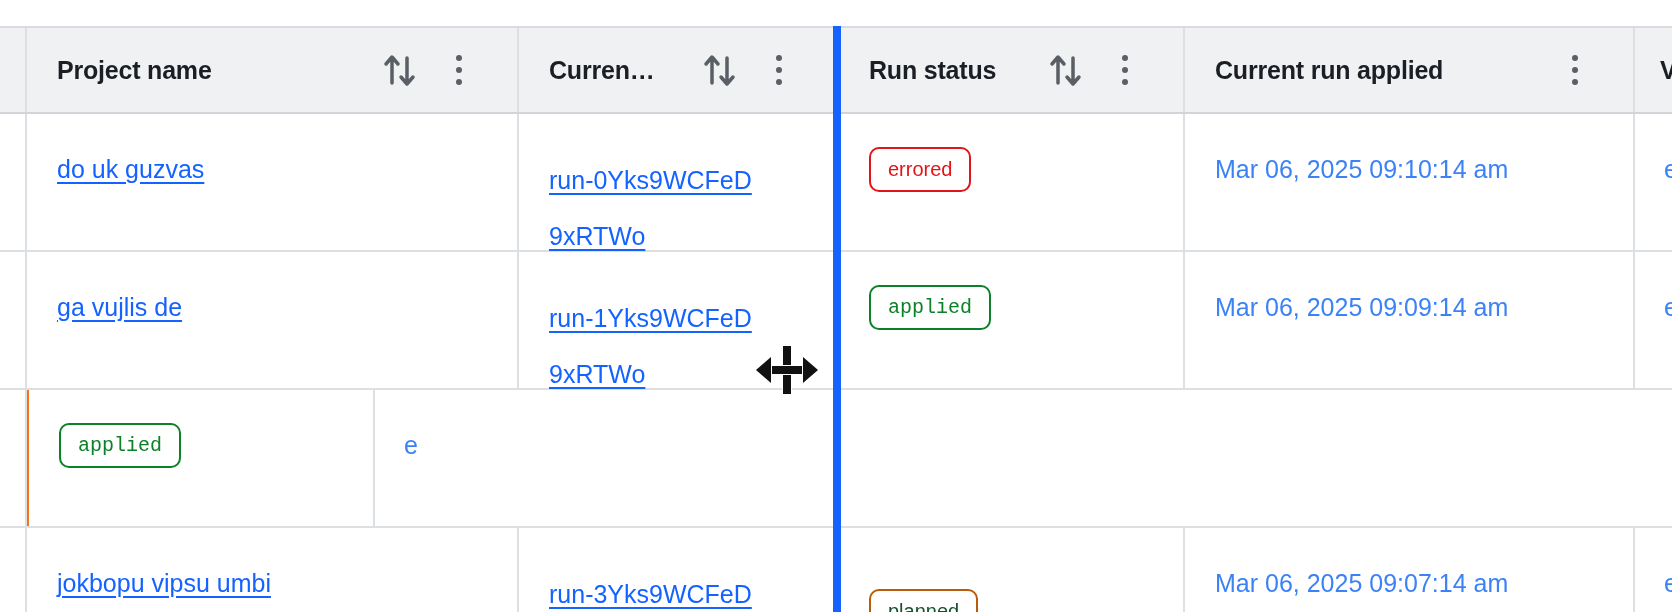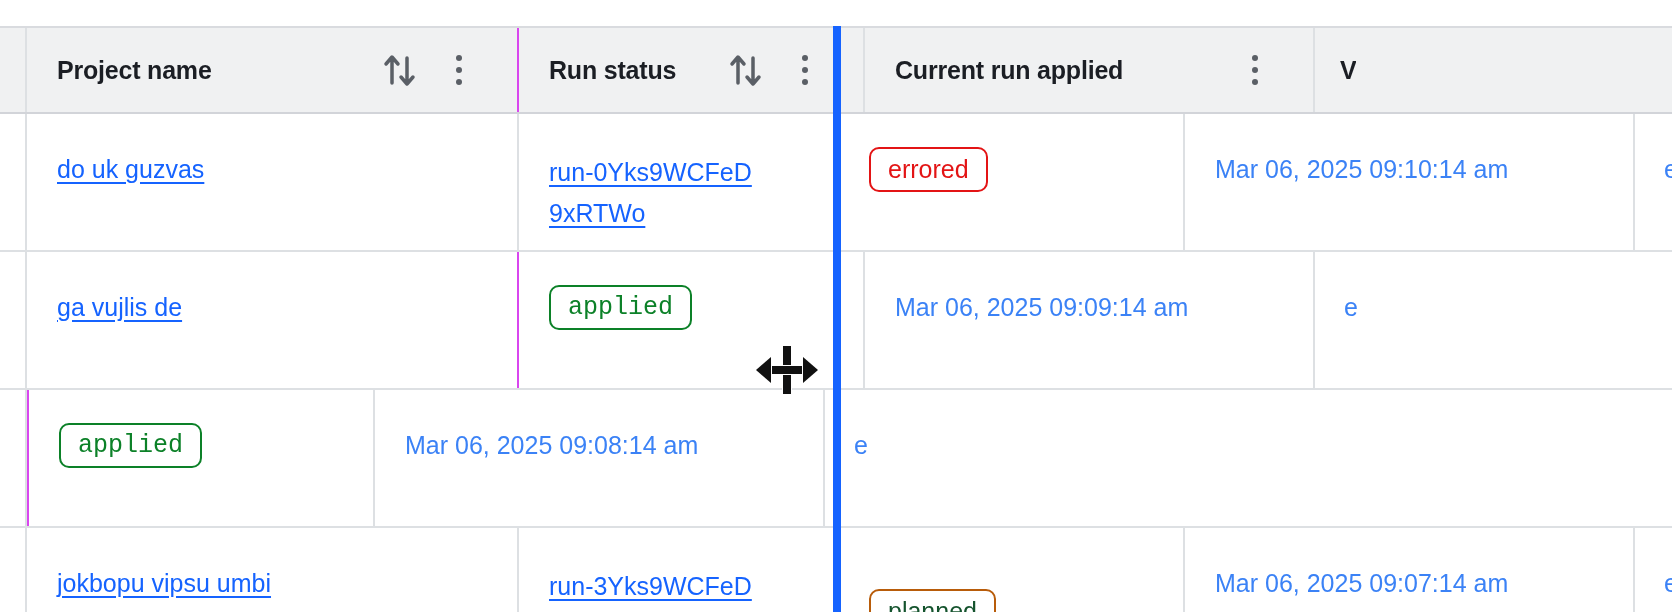--- a/index.html
+++ b/index.html
@@ -13,35 +13,35 @@
     border-top:2px solid #d9dbdf;border-bottom:2px solid #d2d4d9;
     box-sizing:border-box;
   }
   .brow{
     display:flex;height:138px;border-bottom:2px solid #dde0e3;
     box-sizing:border-box;background:#fff;
   }
   .col-stub{width:27px;flex:none;border-right:2px solid #dde0e3;box-sizing:border-box;}
   .col-project{width:490px;flex:none;}
   .col-run{width:320px;flex:none;border-left:2px solid #dde0e3;box-sizing:border-box;}
-  .col-status{width:346px;flex:none;border-left:2px solid #d946ef;box-sizing:border-box;}
+  .col-status{width:346px;flex:none;border-left:2px solid #f97316;box-sizing:border-box;}
   .col-applied{width:450px;flex:none;border-left:2px solid #dde0e3;box-sizing:border-box;gap:48px;}
   .col-next{flex:1;border-left:2px solid #dde0e3;box-sizing:border-box;}
   .hcell{display:flex;align-items:center;padding-left:30px;padding-right:55px;box-sizing:border-box;}
   .hlabel{font-size:25px;font-weight:700;color:#1b1e24;letter-spacing:-0.2px;white-space:nowrap;overflow:hidden;}
   .hicons{margin-left:auto;display:flex;align-items:center;gap:38px;flex:none;}
   .sort-btn,.kebab-btn{display:flex;align-items:center;justify-content:center;cursor:pointer;}
   .kebab{display:flex;flex-direction:column;gap:6px;}
   .kebab i{width:6px;height:6px;border-radius:50%;background:#5a5f66;display:block;}
   .bcell{padding:38px 30px 0 30px;box-sizing:border-box;font-size:25px;line-height:34px;}
   .bcell.status-cell{padding-top:33px;}
   a.cell-link{color:#1563ff;text-decoration:underline;text-underline-offset:4px;}
-  a.run-link{display:inline-block;max-width:210px;word-break:break-all;line-height:41px;}
+  a.run-link{display:inline-block;max-width:210px;word-break:break-all;line-height:56px;}
   .badge{
-    display:inline-block;font-size:25px;line-height:27px;padding:7px 17px;
+    display:inline-block;font-size:20px;line-height:27px;padding:7px 17px;
     border:2px solid;border-radius:10px;background:#fff;white-space:nowrap;
   }
   .badge[data-status="errored"]{color:#e31415;border-color:#e31415;}
   .badge[data-status="applied"]{color:#0c8128;border-color:#0c8128;font-family:Liberation Mono, monospace;}
   .badge[data-status="planned"]{color:#14532d;border-color:#b85c0a;margin-top:28px;}
   .date-text,.next-text{color:#3b82f6;white-space:nowrap;}
   .resize-line{
     position:absolute;left:833px;top:26px;width:8px;height:586px;
     background:#1563ff;z-index:5;
   }
@@ -69,40 +69,58 @@
           <span class="kebab-btn">
               <span class="kebab">
                 <i></i>
                 <i></i>
                 <i></i>
               </span>
             </span>
         </span>
       </div>
 
-
-      <div class="col-status hcell">
-        <span class="hlabel">Run status</span>
+      <div class="col-run hcell">
+        <span class="hlabel">Curren…</span>
         <span class="hicons">
           <span class="sort-btn">
             <svg width="36" height="40" viewBox="0 0 36 40" fill="none" stroke="#5a5f66" stroke-width="3.5" stroke-linecap="round" stroke-linejoin="round">
               <path d="M10 33 V8 M4 14 L10 7 L16 14"></path>
               <path d="M25 8 V33 M19 27 L25 34 L31 27"></path>
             </svg>
           </span>
           <span class="kebab-btn">
               <span class="kebab">
                 <i></i>
                 <i></i>
                 <i></i>
               </span>
             </span>
         </span>
       </div>
 
+      <div class="col-status hcell">
+        <span class="hlabel">Run status</span>
+        <span class="hicons">
+          <span class="sort-btn">
+            <svg width="36" height="40" viewBox="0 0 36 40" fill="none" stroke="#5a5f66" stroke-width="3.5" stroke-linecap="round" stroke-linejoin="round">
+              <path d="M10 33 V8 M4 14 L10 7 L16 14"></path>
+              <path d="M25 8 V33 M19 27 L25 34 L31 27"></path>
+            </svg>
+          </span>
+          <span class="kebab-btn">
+              <span class="kebab">
+                <i></i>
+                <i></i>
+                <i></i>
+              </span>
+            </span>
+        </span>
+      </div>
+
       <div class="col-applied hcell">
         <span class="hlabel">Current run applied</span>
         <span class="hicons">
           <span class="kebab-btn">
               <span class="kebab">
                 <i></i>
                 <i></i>
                 <i></i>
               </span>
             </span>
@@ -131,38 +149,38 @@
       <div class="col-next bcell" style="padding-left:29px;">
         <span class="next-text">e</span>
       </div>
     </div>
 
     <div class="brow">
       <div class="col-stub"></div>
       <div class="col-project bcell">
         <a class="cell-link" href="#">ga vujlis de</a>
       </div>
+      <div class="col-run bcell">
+        <a class="cell-link run-link" href="#">run-1Yks9WCFeD9xRTWo</a>
+      </div>
       <div class="col-status bcell status-cell">
         <span class="badge" data-status="applied">applied</span>
       </div>
       <div class="col-applied bcell">
         <span class="date-text">Mar 06, 2025 09:09:14 am</span>
       </div>
       <div class="col-next bcell" style="padding-left:29px;">
         <span class="next-text">e</span>
       </div>
     </div>
 
     <div class="brow">
       <div class="col-stub"></div>
       <div class="col-status bcell status-cell">
         <span class="badge" data-status="applied">applied</span>
-      </div>
-      <div class="col-applied bcell">
-        <span class="date-text">Mar 06, 2025 09:08:14 am</span>
       </div>
       <div class="col-next bcell" style="padding-left:29px;">
         <span class="next-text">e</span>
       </div>
     </div>
 
     <div class="brow">
       <div class="col-stub"></div>
       <div class="col-project bcell">
         <a class="cell-link" href="#">jokbopu vipsu umbi</a>

